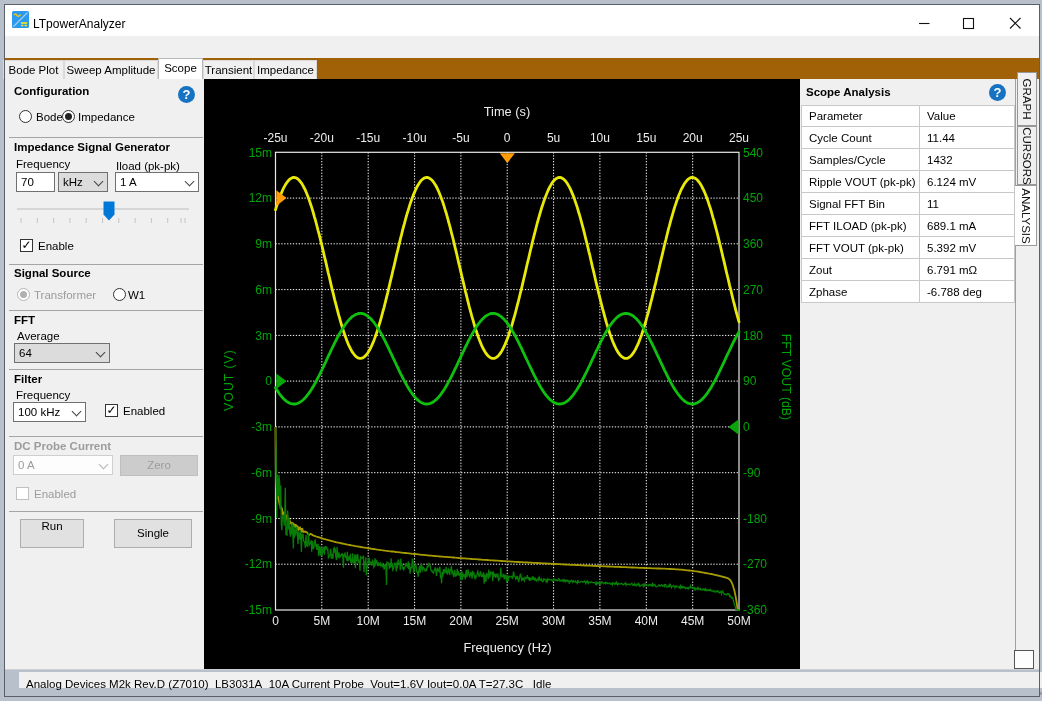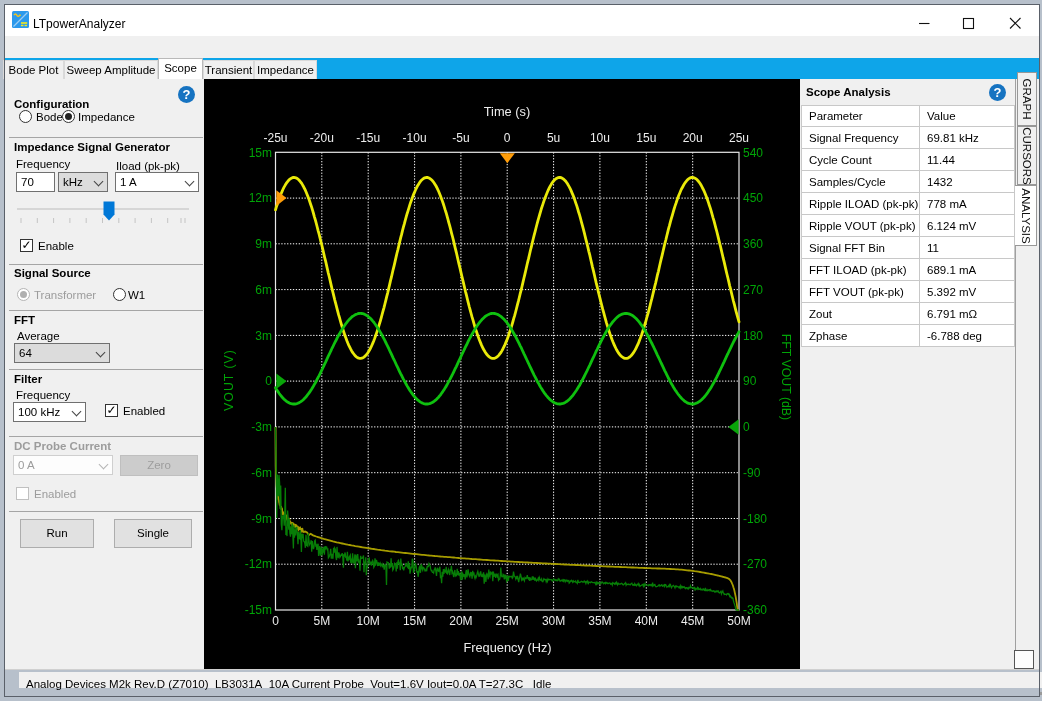--- a/index.html
+++ b/index.html
@@ -2,21 +2,21 @@
 <html><head><meta charset="utf-8"><title>LTpowerAnalyzer</title>
 <style>
 * { margin:0; padding:0; box-sizing:border-box; }
 html,body { width:1042px; height:701px; overflow:hidden; }
 body { position:relative; background:#b7c0cb; font-family:"Liberation Sans", sans-serif; -webkit-font-smoothing:antialiased; }
 .abs { position:absolute; }
 #titlebar { left:5px; top:5px; width:1034px; height:31px; background:#fff; }
 #title-text {  top:12px; font-size:12px; color:#000; }
 #menubar { left:5px; top:36px; width:1034px; height:22px; background:#f0f0f0; }
 .menu-item { position:absolute; top:21px; font-size:15px; color:#000; }
-#tabstrip { left:5px; top:58px; width:1034px; height:21px; background:#0ea5e9; }
+#tabstrip { left:5px; top:58px; width:1034px; height:21px; background:#a16207; }
 .tab { position:absolute; top:2px; height:19px; background:#f0f0f0; border:1px solid #d9d9d9; border-bottom:none; font-size:11.5px; color:#000; text-align:center; padding-top:3px; }
 .tab.active { top:0; height:21px; background:#fff; border:1px solid #b9b9b9; border-bottom:none; z-index:3; }
 #content { left:5px; top:79px; width:1034px; height:590px; background:#f0f0f0; }
 #plotwrap { left:204px; top:79px; width:596px; height:590px; background:#000; }
 .wt { font-size:12px; fill:#ececec; font-family:"Liberation Sans",sans-serif; }
 .wt2 { font-size:12.8px; fill:#ececec; font-family:"Liberation Sans",sans-serif; }
 .gt { font-size:12px; fill:#00a407; font-family:"Liberation Sans",sans-serif; }
 .gt2 { font-size:12.3px; fill:#00a407; font-family:"Liberation Sans",sans-serif; }
 .grouphdr { position:absolute; font-size:11.5px; font-weight:bold; color:#000; }
 .lbl { position:absolute; font-size:11.5px; color:#000; }
@@ -77,21 +77,21 @@
 </div>
 <div class="abs" id="tabstrip">
   <div class="tab" style="left:-2px; width:61px">Bode Plot</div>
   <div class="tab" style="left:59px; width:94px">Sweep Amplitude</div>
   <div class="tab active" style="left:153px; width:45px">Scope</div>
   <div class="tab" style="left:198px; width:51px">Transient</div>
   <div class="tab" style="left:249px; width:63px">Impedance</div>
 </div>
 <div class="abs" id="content"></div>
 
-<div class="grouphdr" style="left:14px;top:98px">Configuration</div>
+<div class="grouphdr" style="left:14px;top:85px">Configuration</div>
 <div class="helpicon" style="left:178px;top:86px">?</div>
 <div class="radio" style="left:19px;top:110px"></div>
 <div class="lbl" style="left:36px;top:111px">Bode</div>
 <div class="radio sel" style="left:62px;top:110px"></div>
 <div class="lbl" style="left:78px;top:111px">Impedance</div>
 <div class="sep" style="top:137px"></div>
 <div class="grouphdr" style="left:14px;top:141px">Impedance Signal Generator</div>
 <div class="lbl" style="left:16px;top:158px">Frequency</div>
 <div class="lbl" style="left:116px;top:160px">Iload (pk-pk)</div>
 <div class="abs" style="left:16px;top:172px;width:39px;height:20px;border:1px solid #707070;background:#fff;font-size:11.5px;padding:3px 0 0 4px">70</div>
@@ -135,21 +135,21 @@
 <div class="combo" style="left:13px;top:402px;width:73px">100 kHz<span class="arr"></span></div>
 <div class="checkbox" style="left:105px;top:404px">✓</div>
 <div class="lbl" style="left:123px;top:405px">Enabled</div>
 <div class="sep" style="top:436px"></div>
 <div class="grouphdr dis" style="left:14px;top:440px;color:#9c9c9c">DC Probe Current</div>
 <div class="combo disb" style="left:13px;top:455px;width:100px">0 A<span class="arr"></span></div>
 <div class="btn disb" style="left:120px;top:455px;width:78px;height:21px;padding-top:3px">Zero</div>
 <div class="checkbox disb" style="left:16px;top:487px"></div>
 <div class="lbl dis" style="left:34px;top:488px">Enabled</div>
 <div class="sep" style="top:511px"></div>
-<div class="btn" style="left:20px;top:519px;width:74px;height:29px;padding-top:7px">Run</div>
+<div class="btn" style="left:20px;top:519px;width:64px;height:29px;">Run</div>
 <div class="btn" style="left:114px;top:519px;width:78px;height:29px;padding-top:7px">Single</div>
 
 <div class="abs" id="plotwrap"><svg id="plot" width="596" height="590" viewBox="0 0 596 590">
 <rect x="0" y="0" width="596" height="590" fill="#000"></rect>
 <text x="303" y="37" text-anchor="middle" class="wt2">Time (s)</text>
 <text x="303.5" y="573" text-anchor="middle" class="wt2">Frequency (Hz)</text>
 <g transform="rotate(-90,25,301)">
         <text x="25" y="305" text-anchor="middle" class="gt2" letter-spacing="1">VOUT (V)</text>
       </g>
 <g transform="rotate(90,582,298)">
@@ -233,34 +233,26 @@
 <div class="abs" id="rightpanel">
   <div class="grouphdr" style="left:6px;top:7px">Scope Analysis</div>
   <div class="helpicon" style="left:189px;top:5px">?</div>
   <table id="antable">
     <tbody>
         <tr class="hdr">
           <td class="c1">Parameter</td>
           <td class="c2">Value</td>
         </tr>
 <tr>
-          <td class="c1">Signal Frequency</td>
-          <td class="c2">69.81 kHz</td>
-        </tr>
-<tr>
           <td class="c1">Cycle Count</td>
           <td class="c2">11.44</td>
         </tr>
 <tr>
           <td class="c1">Samples/Cycle</td>
           <td class="c2">1432</td>
-        </tr>
-<tr>
-          <td class="c1">Ripple ILOAD (pk-pk)</td>
-          <td class="c2">778 mA</td>
         </tr>
 <tr>
           <td class="c1">Ripple VOUT (pk-pk)</td>
           <td class="c2">6.124 mV</td>
         </tr>
 <tr>
           <td class="c1">Signal FFT Bin</td>
           <td class="c2">11</td>
         </tr>
 <tr>

